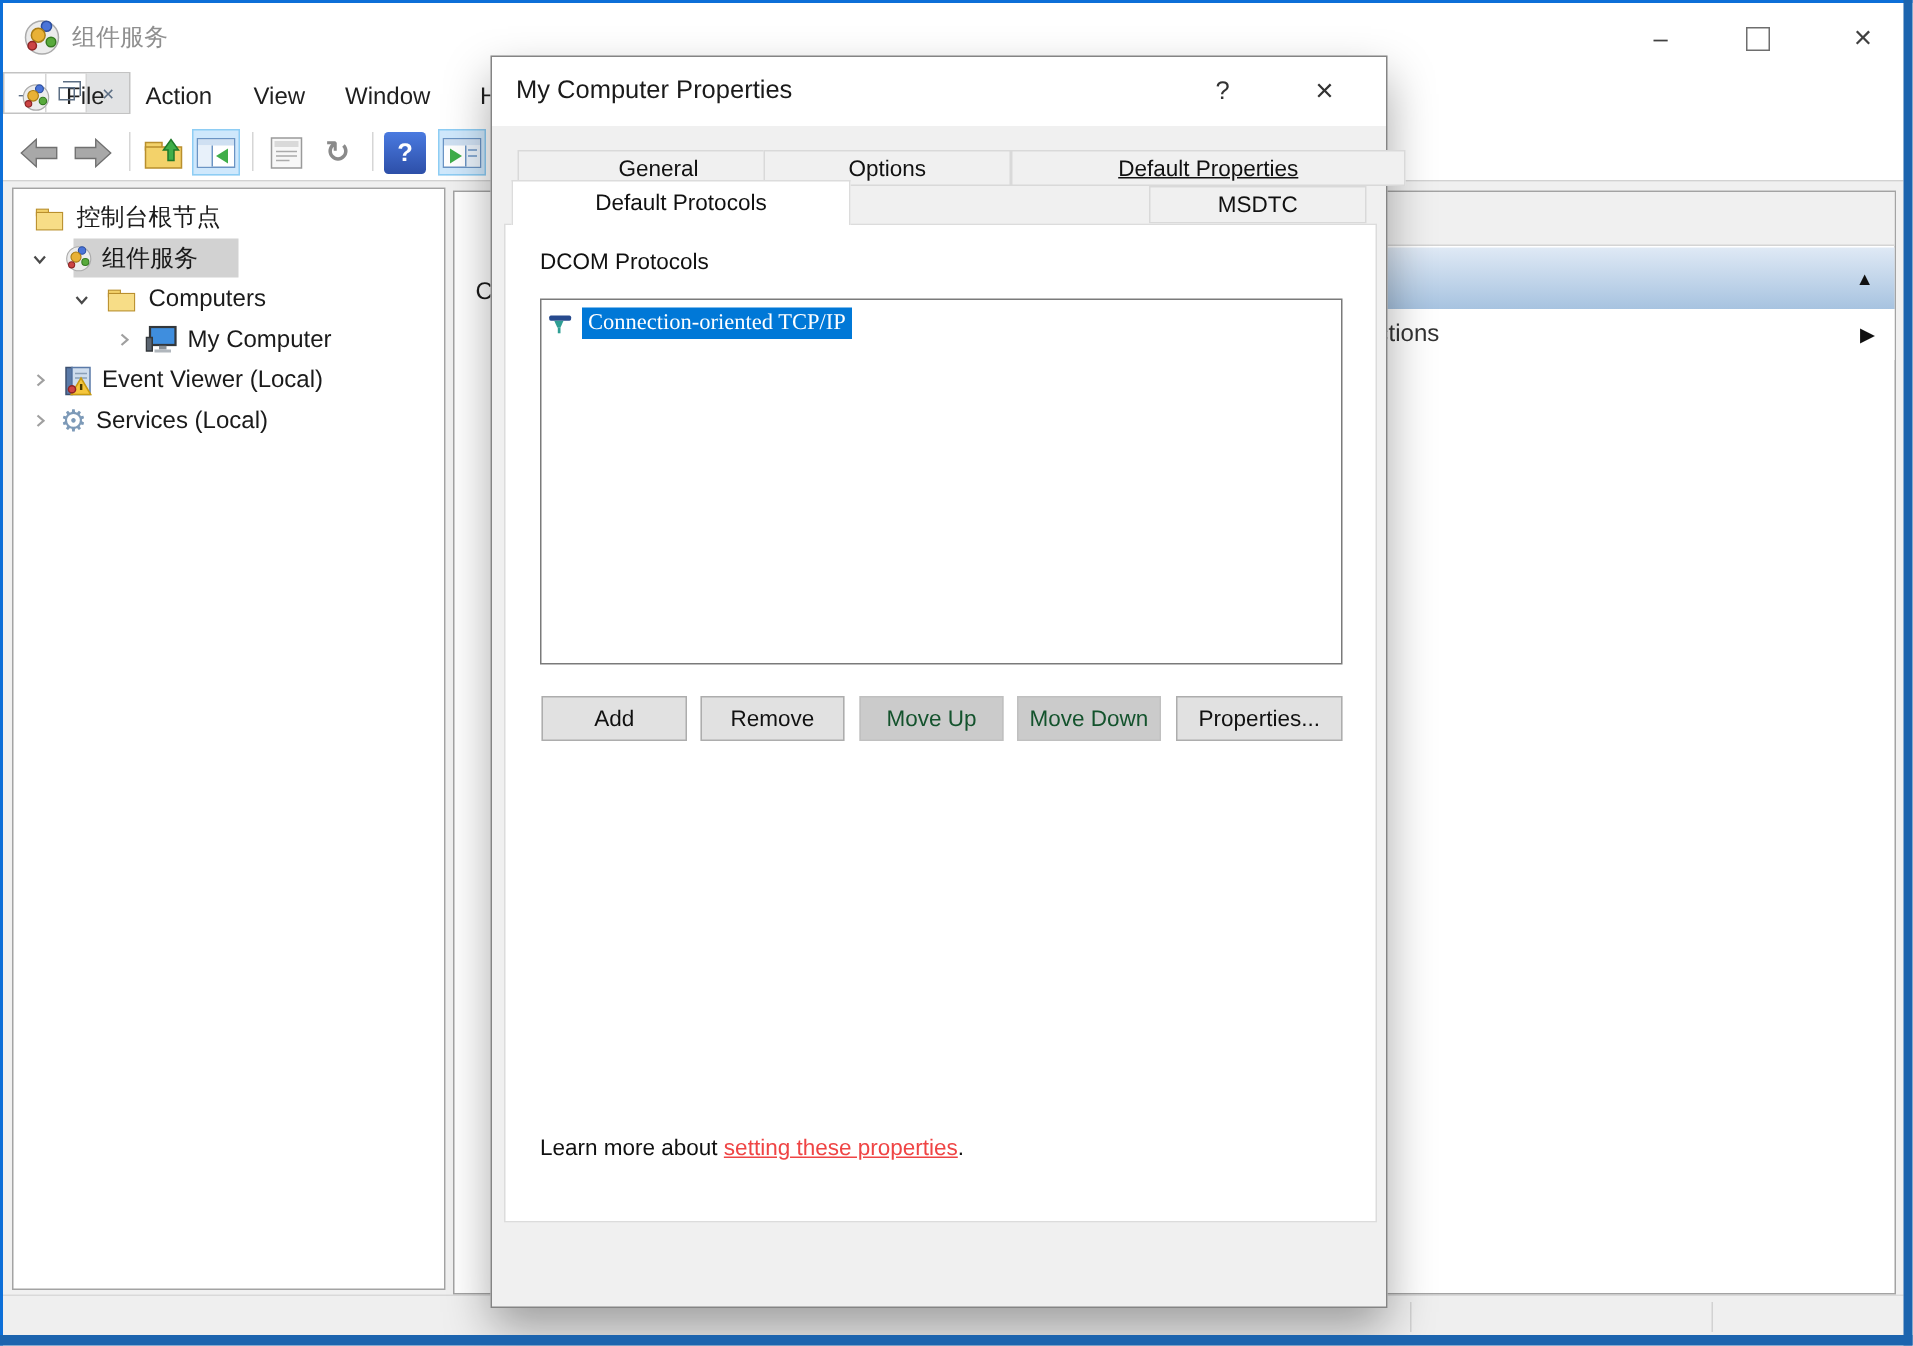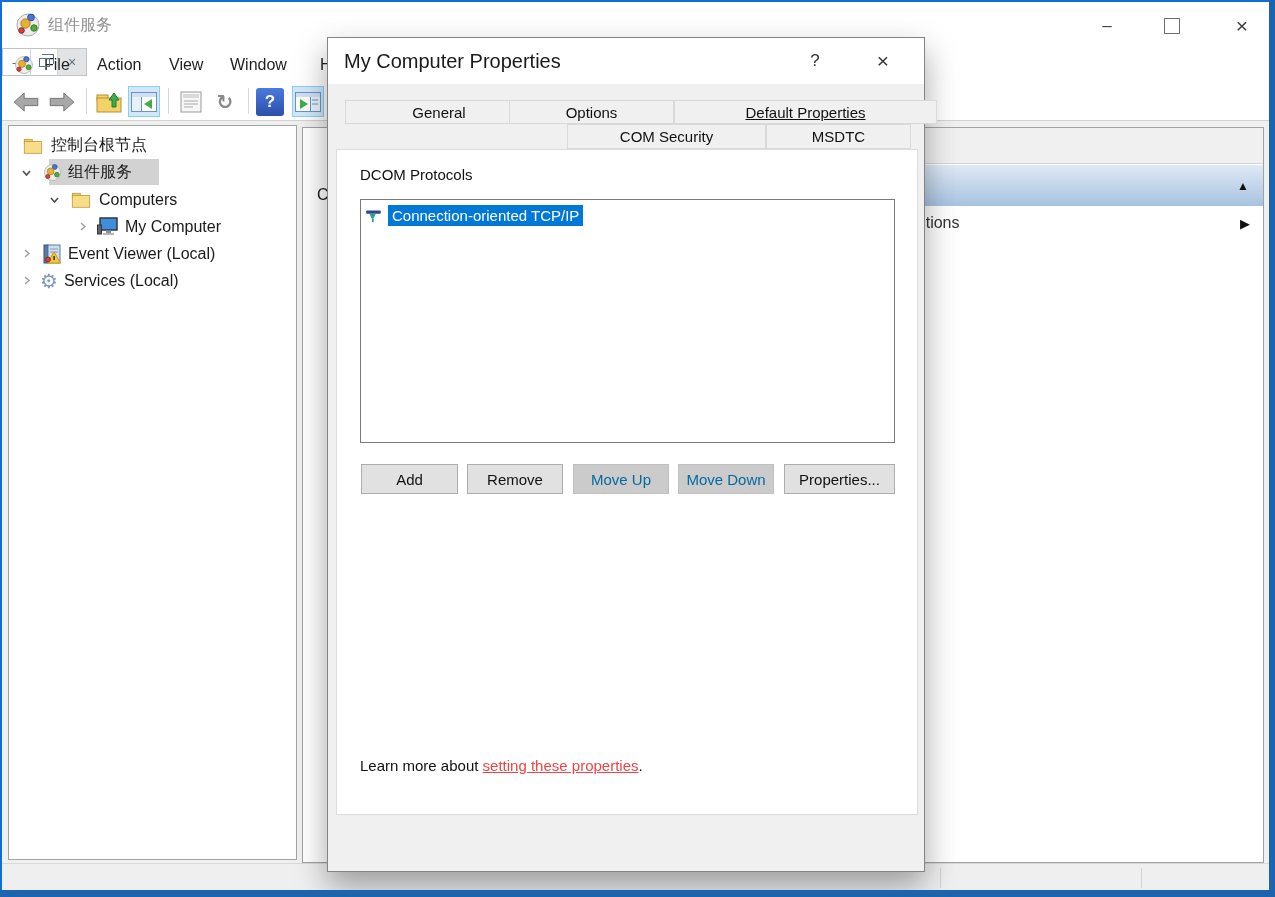--- a/index.html
+++ b/index.html
@@ -47,37 +47,37 @@
   .actions-section { position:absolute; left:0; top:37px; width:100%; height:41px; background:linear-gradient(#dfe9f5,#a7c3e0); display:flex; align-items:center; justify-content:flex-end; padding-right:14px; color:#111; font-size:12px; }
   .more-actions { position:absolute; left:0; top:78px; width:100%; height:34px; background:#fff; display:flex; align-items:center; font-size:16px; color:#333; padding-left:10px; }
   .more-actions .arrow { position:absolute; right:13px; font-size:13px; color:#111; }
 
   .statusbar { left:2px; top:863px; width:1267px; height:27px; background:#efefef; border-top:1px solid #d9d9d9; }
   .status-sep { position:absolute; top:4px; width:1px; height:20px; background:#d2d2d2; }
 
   
   .dialog { left:327px; top:37px; width:598px; height:835px; background:#f0f0f0; border:1px solid #848484; box-shadow:0 14px 30px rgba(0,0,0,0.35); z-index:10; }
   .dlg-title { position:absolute; left:0; top:0; width:100%; height:46px; background:#fff; }
-  .dlg-title-text { position:absolute; left:16px; top:12px; font-size:20px; color:#1a1a1a; }
+  .dlg-title-text { position:absolute; left:16px; top:12px; font-size:17px; color:#1a1a1a; }
   .dlg-sysbtn { position:absolute; top:10px; width:30px; height:26px; display:flex; align-items:center; justify-content:center; font-size:17px; color:#333; }
 
   .tab { position:absolute; display:flex; align-items:center; justify-content:center; font-size:15px; color:#111; background:#f0f0f0; border:1px solid #d9d9d9; }
   .tab-r1 { top:62px; height:24px; }
   .tab-r2 { top:86px; height:25px; }
   .tab-active { top:82px; height:30px; background:#fff; border:1px solid #dcdcdc; border-bottom:none; z-index:3; }
 
   .tab-page { position:absolute; left:8px; top:111px; width:582px; height:666px; background:#fff; border:1px solid #dcdcdc; z-index:2; }
 
   .lbl { position:absolute; font-size:15px; color:#111; }
   .listbox { position:absolute; left:23px; top:49px; width:535px; height:244px; background:#fff; border:1px solid #7a7a7a; }
-  .proto-row { position:absolute; left:4px; top:5px; display:flex; align-items:center; }
+  .proto-row { position:absolute; left:4px; top:5px; display:flex; align-items:center;font-family:Liberation Serif, serif; }
   .proto-text { margin-left:5px; background:#0078d7; color:#fff; font-size:15px; padding:2px 4px; }
 
   .btn { position:absolute; height:30px; background:#e1e1e1; border:1px solid #adadad; font-size:15px; color:#111; display:flex; align-items:center; justify-content:center; font-family:inherit; }
-  .btn-disabled { background:#cbcbcb; border-color:#c0c0c0; color:#0369a1;text-align:right; }
+  .btn-disabled { background:#cbcbcb; border-color:#c0c0c0; color:#14532d;text-align:right; }
   .btn-default { border:2px solid #0078d7; }
 
   .groupbox { position:absolute; left:23px; top:377px; width:535px; height:139px; border:1px solid #dcdcdc; }
   .groupbox-legend { position:absolute; left:10px; top:-9px; background:#fff; padding:0 4px; font-size:15px; color:#111; }
   .groupbox-text { position:absolute; left:16px; top:22px; width:508px; font-size:15px; line-height:21px; color:#111; }
 
   .learn-line { position:absolute; left:23px; top:607px; font-size:15px; color:#111; }
   .learn-line a { color:#ef4444; text-decoration:underline; }
 
   .dlg-footer { position:absolute; left:0; top:777px; width:598px; height:57px; background:#f0f0f0; }
@@ -295,21 +295,21 @@
   <div class="dlg-title">
     <span class="dlg-title-text">My Computer Properties</span>
     <div class="dlg-sysbtn" style="left:472px;">?</div>
     <div class="dlg-sysbtn" style="left:540px; font-size:21px;">×</div>
   </div>
 
   <div class="tab tab-r1" style="left:17px;  width:188px;">General</div>
   <div class="tab tab-r1" style="left:181px; width:165px;">Options</div>
   <div class="tab tab-r1" style="left:346px; width:263px;text-decoration:underline;">Default Properties</div>
 
-  <div class="tab tab-r2" style="left:239px; width:199px;">COM Security</div>
+  <div class="tab tab-active" style="left:13px; width:226px;">Default Protocols</div>
   <div class="tab tab-r2" style="left:438px; width:145px;">MSDTC</div>
 
   <div class="tab-page">
     <span class="lbl" style="left:23px; top:16px;">DCOM Protocols</span>
 
     <div class="listbox">
       <div class="proto-row">
         <svg width="18" height="18" viewBox="0 0 16 16">
           <rect x="1" y="3" width="13" height="3" rx="1" fill="#274a8e"></rect>
           <polygon points="4,6 9.5,6 7.7,10 5.8,10" fill="#2f9e94"></polygon>

